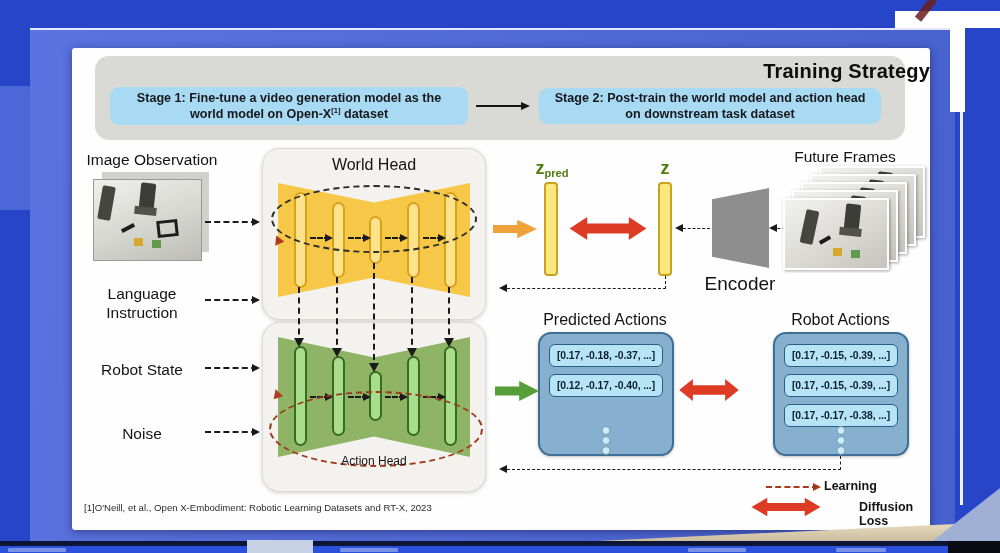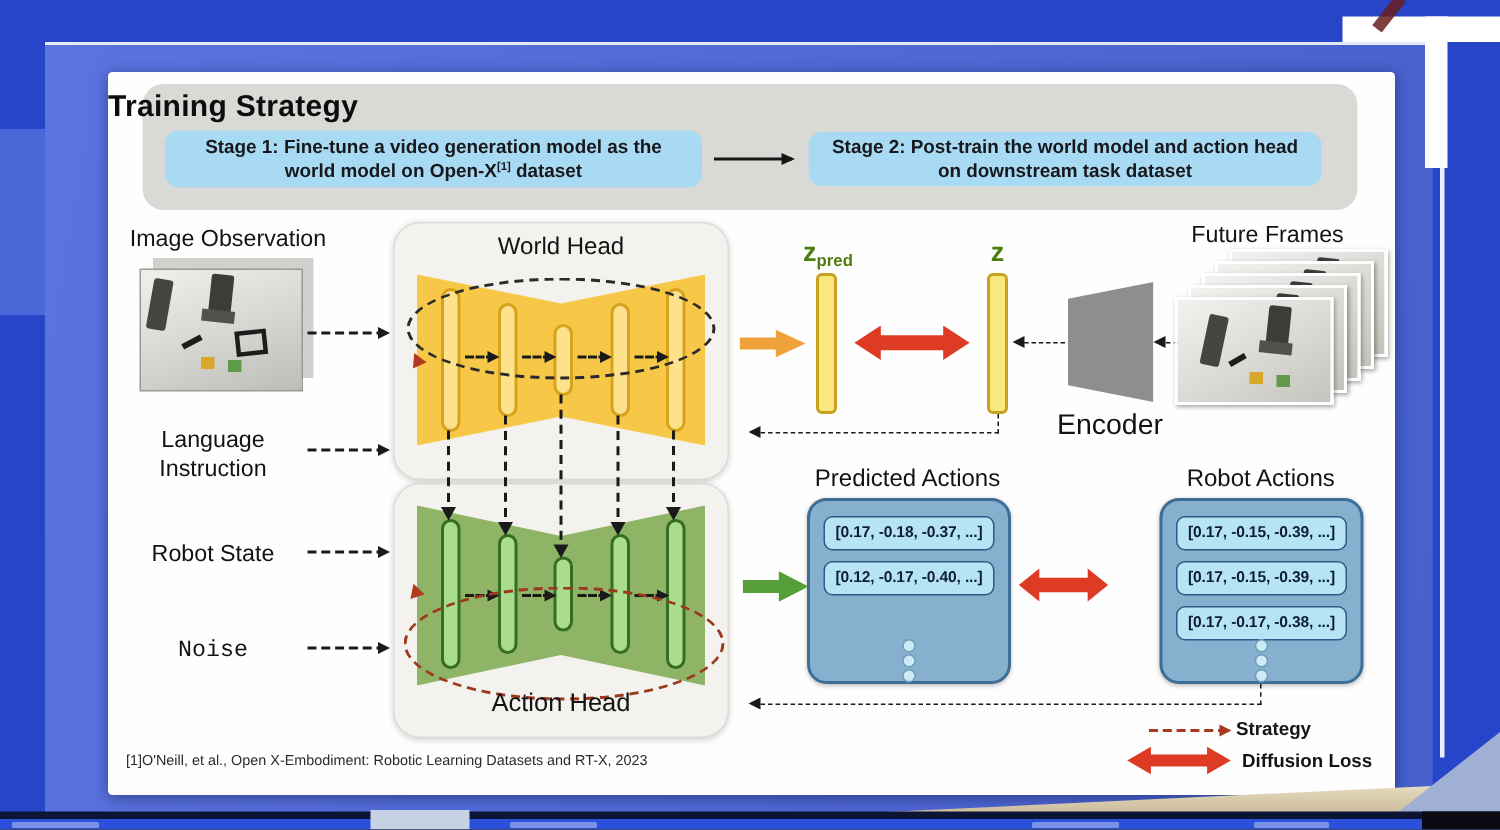--- a/index.html
+++ b/index.html
@@ -24,21 +24,21 @@
   .bottom-strip{left:0;top:546px;width:1000px;height:7px;background:#2a50dc;}
   .watermark{top:547.5px;width:58px;height:4.5px;background:#b9c9f2;opacity:.55;border-radius:1px;}
   .light-box{left:247px;top:540px;width:66px;height:13px;background:#c6d2e4;}
   .dark-end{left:948px;top:541px;width:52px;height:12px;background:#0a0a12;}
 
   
   .panel{left:72px;top:48px;width:858px;height:482px;background:#fefefe;border-radius:3px;
          box-shadow:0 2px 10px rgba(0,0,25,.4);}
 
   .header-box{left:23px;top:8px;width:810px;height:84px;background:#d9d9d6;border-radius:14px;}
-  .title{left:0;top:12px;width:858px;text-align:left;font-size:20px;font-weight:800;color:#0d0d0d;letter-spacing:.2px;}
+  .title{left:0;top:12px;width:858px;text-align:right;font-size:20px;font-weight:800;color:#0d0d0d;letter-spacing:.2px;}
   .stage{background:#a9daf3;border-radius:9px;display:flex;align-items:center;justify-content:center;
          text-align:center;font-size:12.6px;font-weight:700;color:#17181c;line-height:1.3;padding:0 12px;box-sizing:border-box;}
   .stage sup{font-size:.6em;}
   .solid-arrow{height:0;border-top:2px solid #161616;}
   .solid-arrow::after{content:"";position:absolute;right:-2px;top:-5px;
       border-left:9px solid #161616;border-top:4px solid transparent;border-bottom:4px solid transparent;}
 
   .lbl{color:#131313;font-size:15.5px;text-align:center;line-height:1.25;font-weight:500;}
 
   
@@ -126,21 +126,21 @@
     <div class="abs photo" style="left:21px;top:131px;width:107px;height:80px;">
       <div class="arm" style="left:6px;top:6px;transform:rotate(10deg);"></div>
       <div class="bot" style="left:46px;top:3px;"></div>
       <div class="strip" style="left:27px;top:46px;width:14px;height:4px;transform:rotate(-28deg);"></div>
       <div class="sq-outline" style="left:63px;top:40px;width:15px;height:11px;transform:rotate(-6deg);"></div>
       <div class="cube" style="left:40px;top:58px;background:#d8a82a;"></div>
       <div class="cube" style="left:58px;top:60px;background:#5f9b4a;"></div>
     </div>
     <div class="abs lbl" style="left:5px;top:312px;width:130px;">Robot State</div>
     <div class="abs lbl" style="left:5px;top:236px;width:130px;">Language Instruction</div>
-    <div class="abs lbl" style="left:5px;top:376px;width:130px;font-family:Liberation Mono, monospace;">Noise</div>
+    <div class="abs lbl" style="left:5px;top:376px;width:130px;">Noise</div>
     <div class="abs dar" style="left:133px;top:173px;width:52px;"></div>
     <div class="abs dar" style="left:133px;top:251px;width:52px;"></div>
     <div class="abs dar" style="left:133px;top:319px;width:52px;"></div>
     <div class="abs dar" style="left:133px;top:383px;width:52px;"></div>
 
     <div class="abs card" style="left:190px;top:100px;width:222px;height:170px;">
       <div class="abs lbl" style="left:0;top:6px;width:222px;font-size:16px;">World Head</div>
       <div class="abs bowtie-y" style="left:15px;top:34px;width:192px;height:114px;"></div>
       <div class="abs wm-bar" style="left:31px;top:43px;height:96px;"></div>
       <div class="abs wm-bar" style="left:69px;top:53px;height:76px;"></div>
@@ -161,21 +161,21 @@
       <div class="abs ah-bar" style="left:69px;top:33px;height:80px;"></div>
       <div class="abs ah-bar" style="left:106px;top:48px;height:50px;"></div>
       <div class="abs ah-bar" style="left:144px;top:33px;height:80px;"></div>
       <div class="abs ah-bar" style="left:181px;top:23px;height:100px;"></div>
       <div class="abs dar" style="left:47px;top:73px;width:20px;"></div>
       <div class="abs dar" style="left:85px;top:73px;width:20px;"></div>
       <div class="abs dar" style="left:122px;top:73px;width:20px;"></div>
       <div class="abs dar" style="left:160px;top:73px;width:20px;"></div>
       <div class="abs ell red" style="left:6px;top:68px;width:210px;height:72px;"></div>
       <div class="abs tri" style="left:9px;top:66px;transform:rotate(-18deg);"></div>
-      <div class="abs lbl" style="left:0;bottom:12px;width:222px;font-size:17px;">Action Head</div>
+      <div class="abs lbl" style="left:0;bottom:22px;width:222px;font-size:12px;">Action Head</div>
     </div>
 
     <div class="abs dav" style="left:226px;top:239px;height:58px;"></div>
     <div class="abs dav" style="left:264px;top:229px;height:78px;"></div>
     <div class="abs dav" style="left:301px;top:215px;height:107px;"></div>
     <div class="abs dav" style="left:339px;top:229px;height:78px;"></div>
     <div class="abs dav" style="left:376px;top:239px;height:58px;"></div>
 
     <div class="abs ba r" style="left:421px;top:171px;width:44px;height:20px;background:#f0a23a;"></div>
     <div class="abs zlbl" style="left:445px;top:110px;width:70px;"><span>z</span><span class="sub">pred</span></div>
@@ -231,23 +231,23 @@
       <div class="dot" style="top:102px;"></div>
       <div class="dot" style="top:112px;"></div>
     </div>
 
     <div class="abs dplain" style="left:593px;top:228px;height:13px;"></div>
     <div class="abs dal" style="left:430px;top:240px;width:164px;"></div>
     <div class="abs dplain" style="left:768px;top:408px;height:14px;"></div>
     <div class="abs dal" style="left:430px;top:421px;width:339px;"></div>
 
     <div class="abs dar" style="left:694px;top:438px;width:52px;--c:#a8381c;"></div>
-    <div class="abs legend-text" style="left:752px;top:431px;">Strategy</div>
+    <div class="abs legend-text" style="left:752px;top:431px;">Learning</div>
     <div class="abs ba d" style="left:678px;top:449px;width:72px;height:20px;background:#dd3b24;"></div>
-    <div class="abs legend-text" style="left:756px;top:452px;">Diffusion Loss</div>
+    <div class="abs legend-text" style="left:787px;top:452px;">Diffusion Loss</div>
 
     <div class="abs footnote" style="left:12px;top:454px;">[1]O'Neill, et al., Open X-Embodiment: Robotic Learning Datasets and RT-X, 2023</div>
   </div>
 
   <div class="abs desk-wedge"></div>
   <div class="abs corner-wedge"></div>
   <div class="abs navy-bar"></div>
   <div class="abs bottom-strip"></div>
   <div class="abs watermark" style="left:8px;"></div>
   <div class="abs watermark" style="left:340px;"></div>

